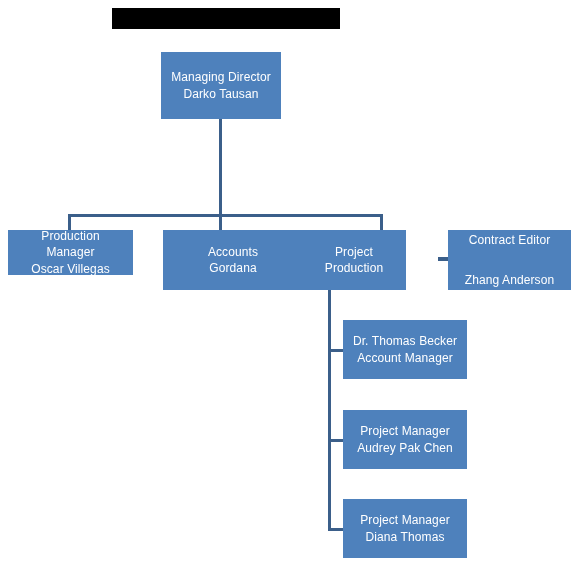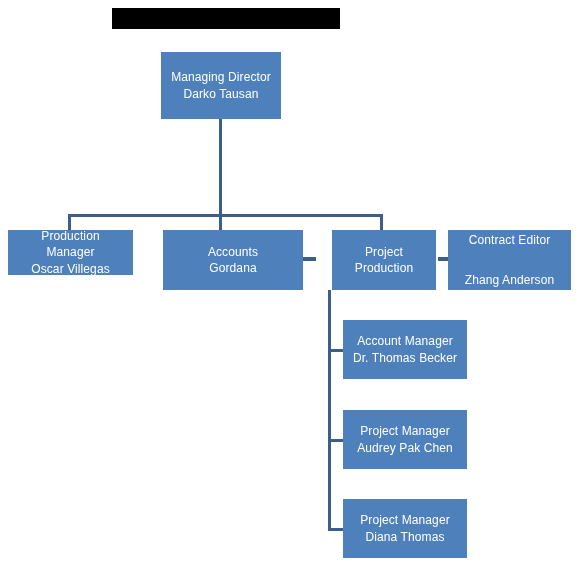--- a/index.html
+++ b/index.html
@@ -84,33 +84,33 @@
     <span class="line">Production</span>
     <span class="line">Manager</span>
     <span class="line">Oscar Villegas</span>
   </div>
 
   <div class="org-box" style="left:163px; top:230px; width:140px; height:60px;">
     <span class="line">Accounts</span>
     <span class="line">Gordana</span>
   </div>
 
-  <div class="org-box" style="left:332px; top:230px; width:104px; height:60px;">
+  <div class="org-box" style="left:302px; top:230px; width:104px; height:60px;">
     <span class="line">Project</span>
     <span class="line">Production</span>
   </div>
 
   <div class="org-box" style="left:448px; top:230px; width:123px; height:60px;gap:23px;">
     <span class="line">Contract Editor</span>
     <span class="line">Zhang Anderson</span>
   </div>
 
   <div class="org-box" style="left:343px; top:320px; width:124px; height:59px;">
+    <span class="line">Dr. Thomas Becker</span>
     <span class="line">Account Manager</span>
-    <span class="line">Dr. Thomas Becker</span>
   </div>
 
   <div class="org-box" style="left:343px; top:410px; width:124px; height:59px;">
     <span class="line">Project Manager</span>
     <span class="line">Audrey Pak Chen</span>
   </div>
 
   <div class="org-box" style="left:343px; top:499px; width:124px; height:59px;">
     <span class="line">Project Manager</span>
     <span class="line">Diana Thomas</span>

